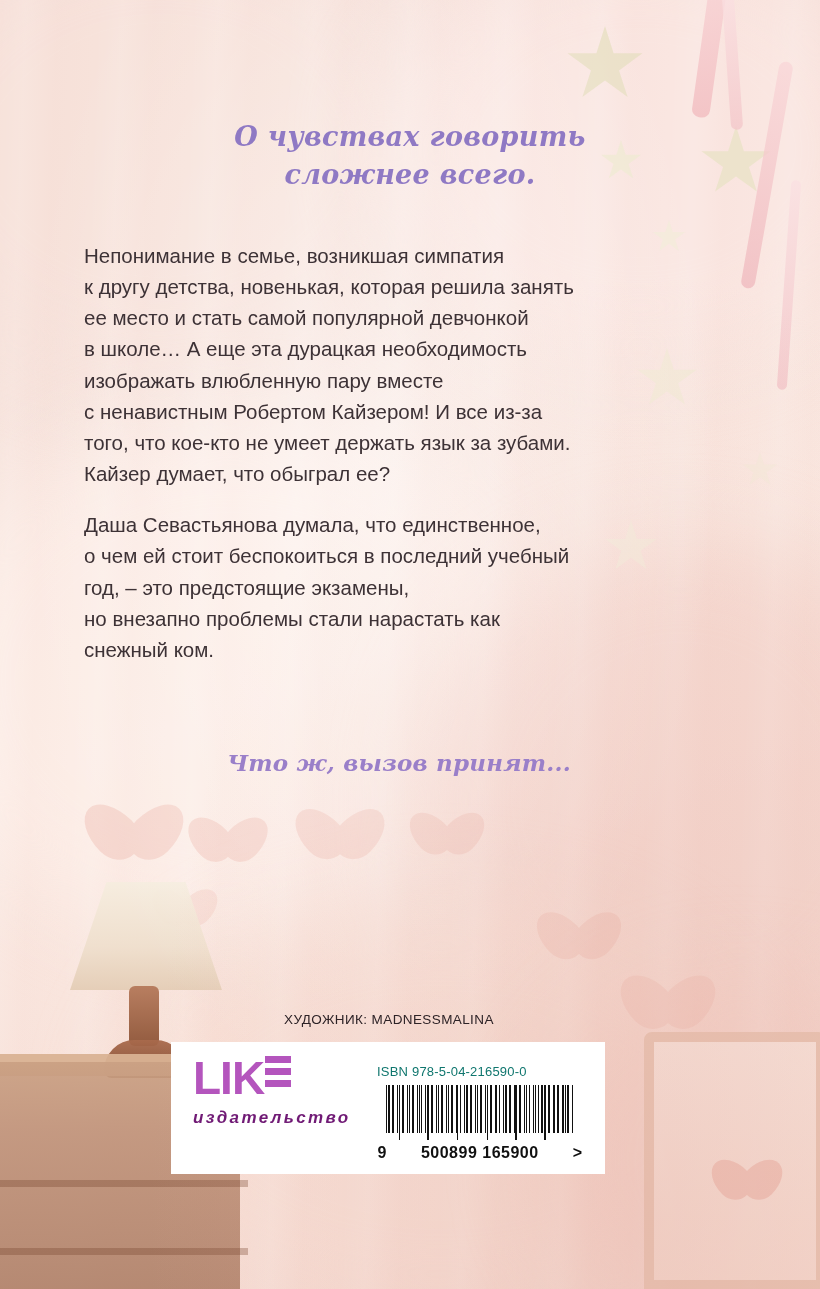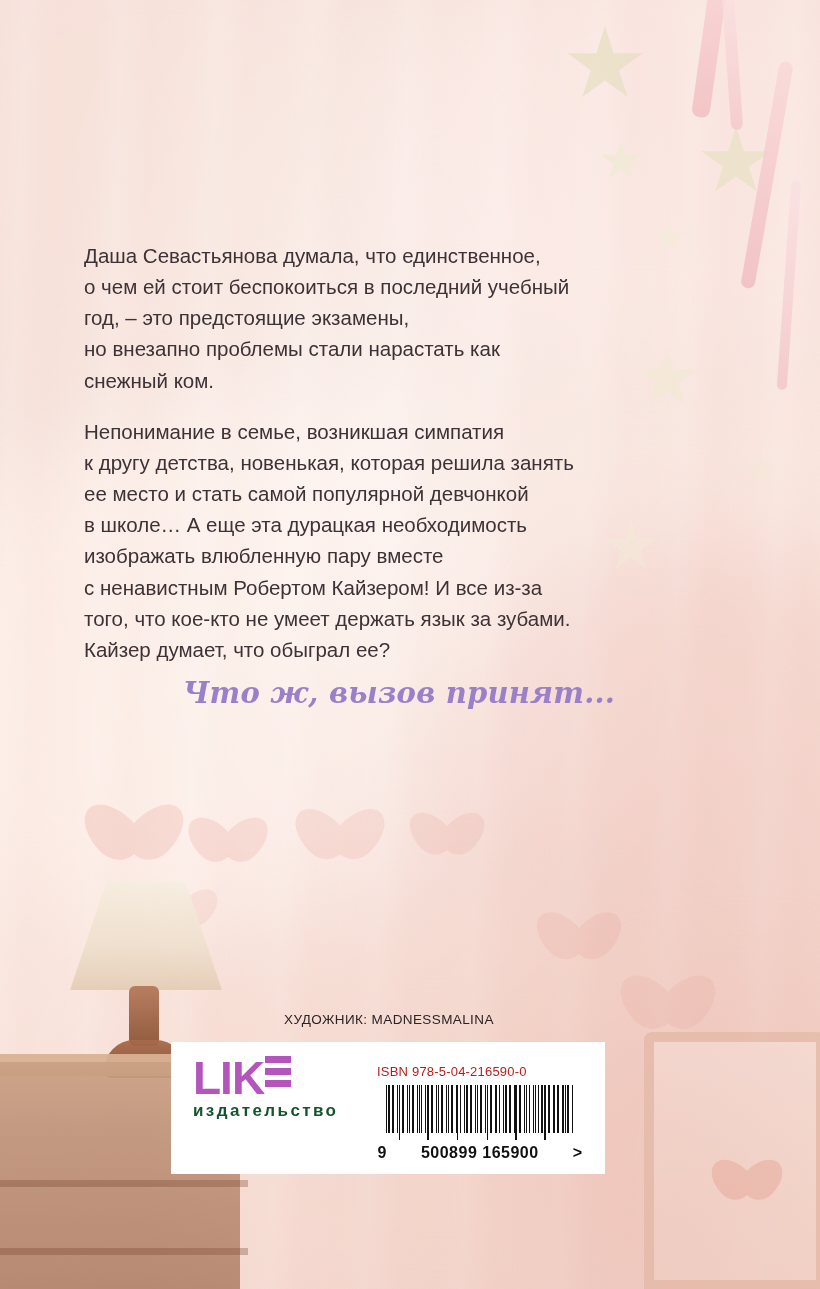--- a/index.html
+++ b/index.html
@@ -113,27 +113,27 @@
     color: #3d3236;
     font-size: 20.5px;
     line-height: 1.52;
   }
   .blurb p { margin: 0 0 20px 0; white-space: pre-line; }
   .blurb p:last-child { margin-bottom: 0; }
 
   .tagline-bottom {
     position: absolute;
     left: 84px;
-    top: 676px;
+    top: 749px;
     width: 630px;
     text-align: center;
     font-family: "DejaVu Serif", serif;
     font-style: italic;
     font-weight: 700;
-    font-size: 29px;
+    font-size: 23px;
     color: #9a7fc9;
     letter-spacing: .2px;
   }
 
   .artist-credit {
     position: absolute;
     left: 284px;
     top: 1012px;
     font-size: 13.5px;
     font-weight: 400;
@@ -173,36 +173,38 @@
     vertical-align: 2px;
     margin-left: 1px;
   }
   .logo .bars i {
     display: block;
     height: 7px;
     background: #b455bd;
     margin-bottom: 5px;
   }
   .logo .l3 {
+    margin-top: 7px;
     font-size: 17px;
     letter-spacing: 2.4px;
     font-weight: 600;
-    color: #14532d;
+    color: #701a75;
+    font-style: italic;
   }
   .barcode-area {
     flex: 1;
     padding: 22px 16px 12px 4px;
     box-sizing: border-box;
     display: flex;
     flex-direction: column;
     align-items: center;
   }
   .isbn-text {
     font-size: 13px;
-    color: #b91c1c;
+    color: #0f766e;
     align-self: flex-start;
     margin-left: 6px;
     margin-bottom: 6px;
     letter-spacing: .2px;
   }
   .barcode {
     width: 188px;
     height: 72px;
     display: flex;
     align-items: stretch;
@@ -349,35 +351,37 @@
   <div class="table"></div>
   <div class="table-line" style="top:1180px;"></div>
   <div class="table-line" style="top:1248px;"></div>
   <div class="mirror"></div>
   <div class="mirror-heart"></div>
 
   <div class="vignette"></div>
 
   <div class="content">
 
+    <div class="tagline-top" style="white-space: pre-line;">О чувствах говорить
+сложнее всего.</div>
 
     <div class="blurb">
-      <p>Даша Севастьянова думала, что единственное,
-о чем ей стоит беспокоиться в последний учебный
-год, – это предстоящие экзамены,
-но внезапно проблемы стали нарастать как
-снежный ком.</p>
       <p>Непонимание в семье, возникшая симпатия
 к другу детства, новенькая, которая решила занять
 ее место и стать самой популярной девчонкой
 в школе… А еще эта дурацкая необходимость
 изображать влюбленную пару вместе
 с ненавистным Робертом Кайзером! И все из-за
 того, что кое-кто не умеет держать язык за зубами.
 Кайзер думает, что обыграл ее?</p>
+      <p>Даша Севастьянова думала, что единственное,
+о чем ей стоит беспокоиться в последний учебный
+год, – это предстоящие экзамены,
+но внезапно проблемы стали нарастать как
+снежный ком.</p>
     </div>
 
     <div class="tagline-bottom">Что ж, вызов принят...</div>
 
     <div class="artist-credit">ХУДОЖНИК: MADNESSMALINA</div>
 
     <div class="publisher-block">
 
       <div class="logo">
         <div class="l1">

